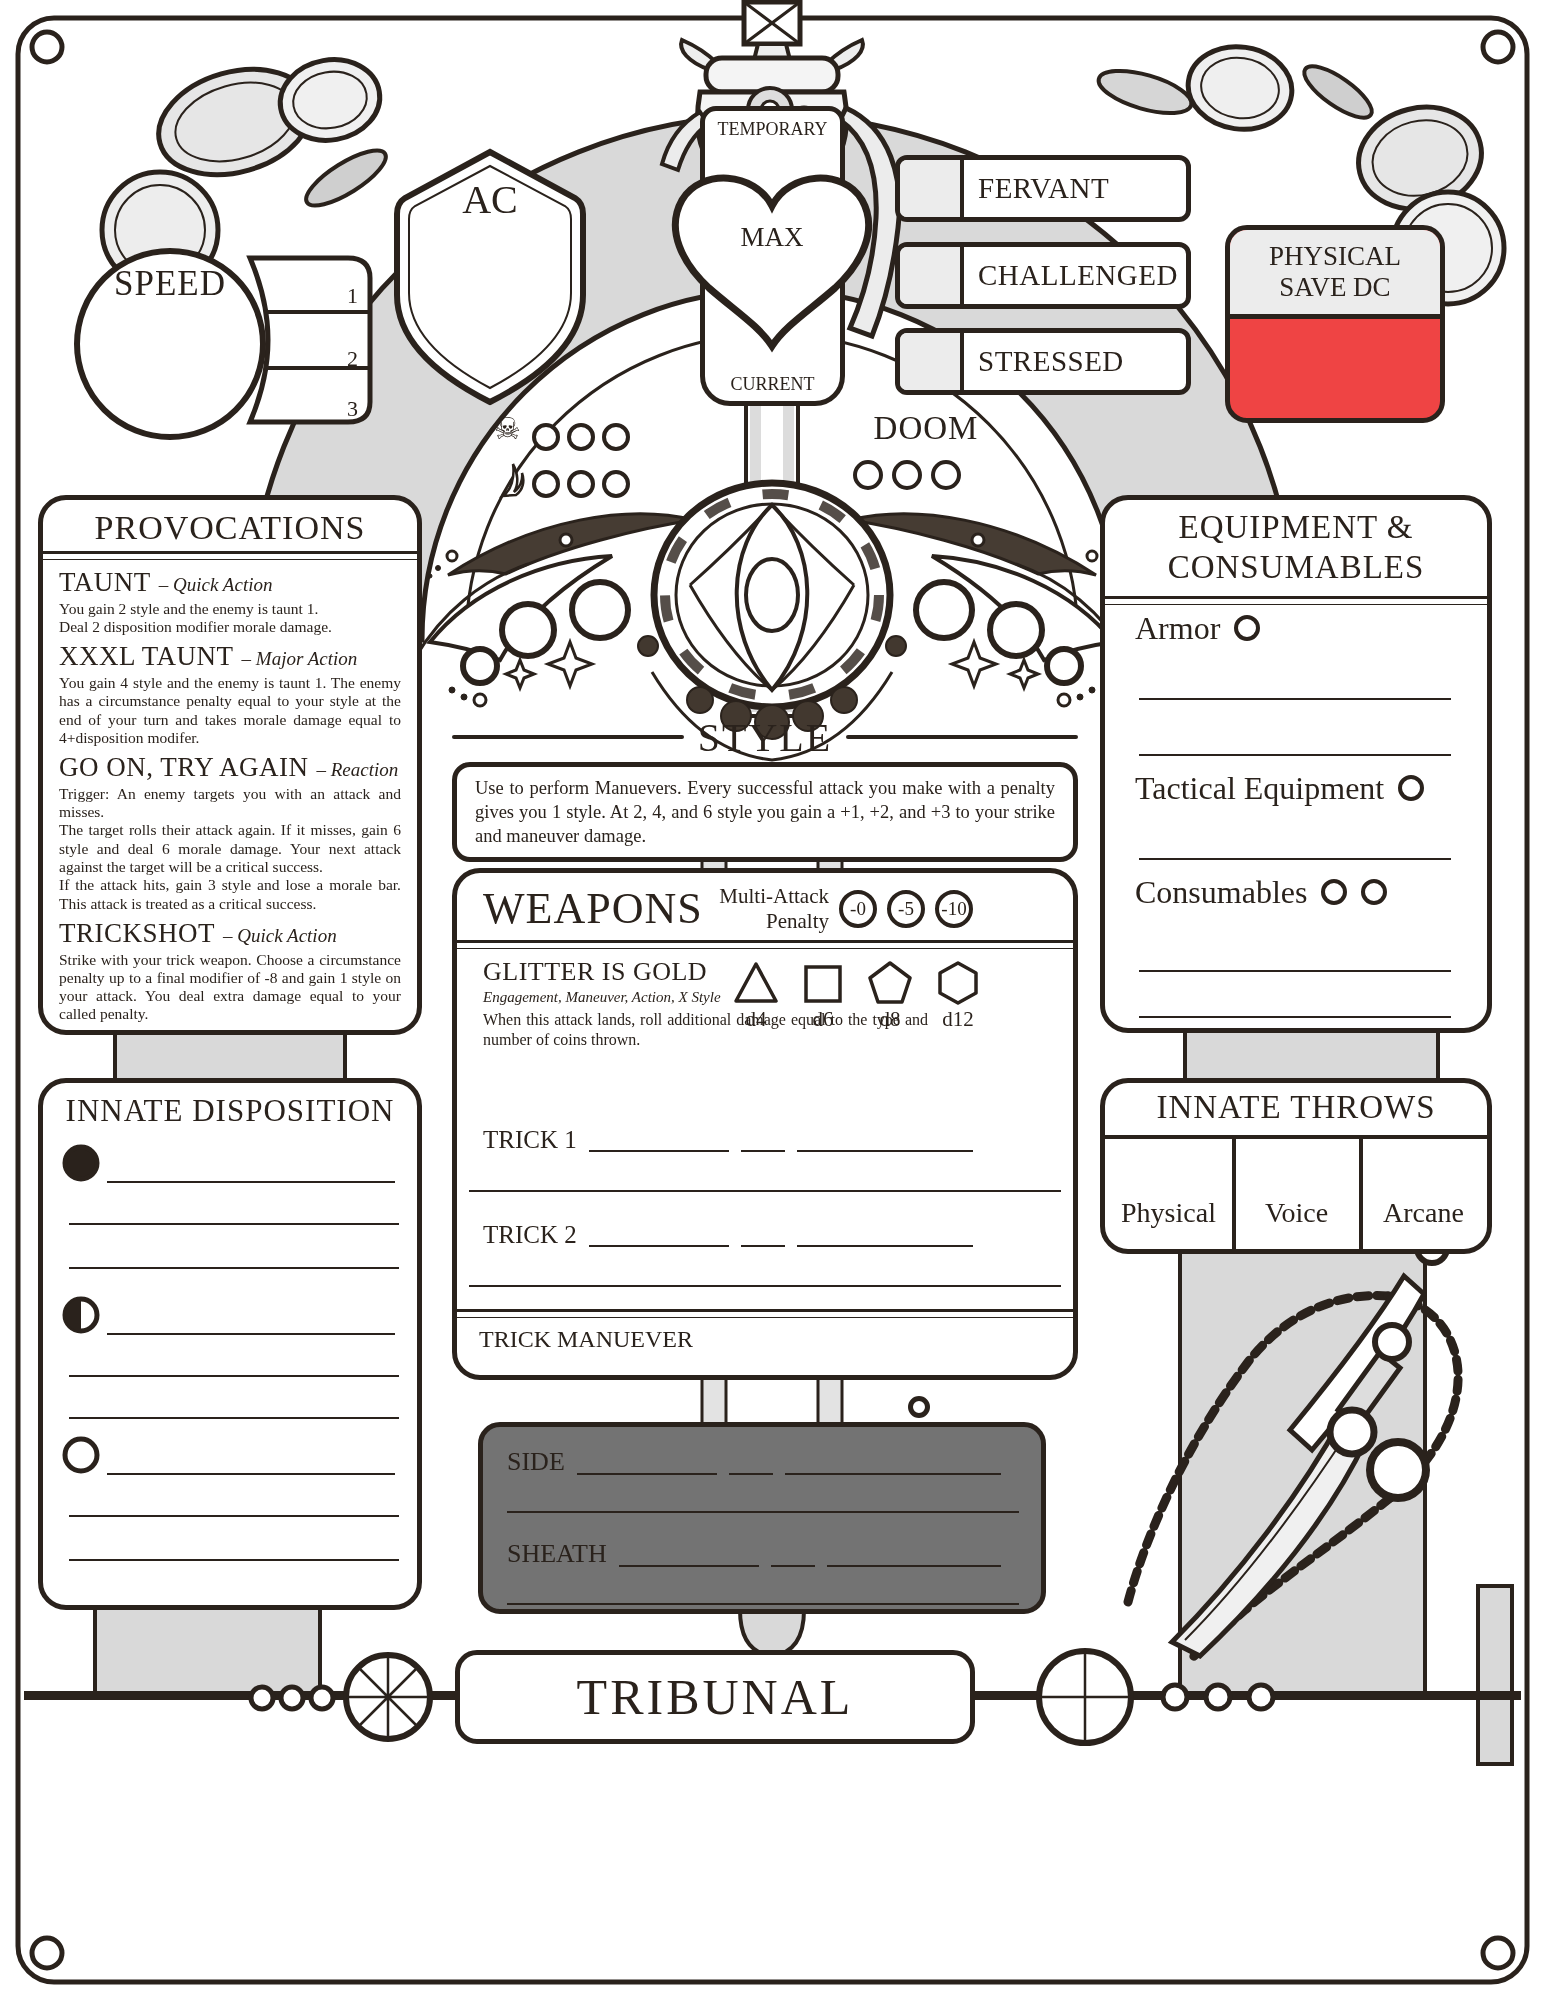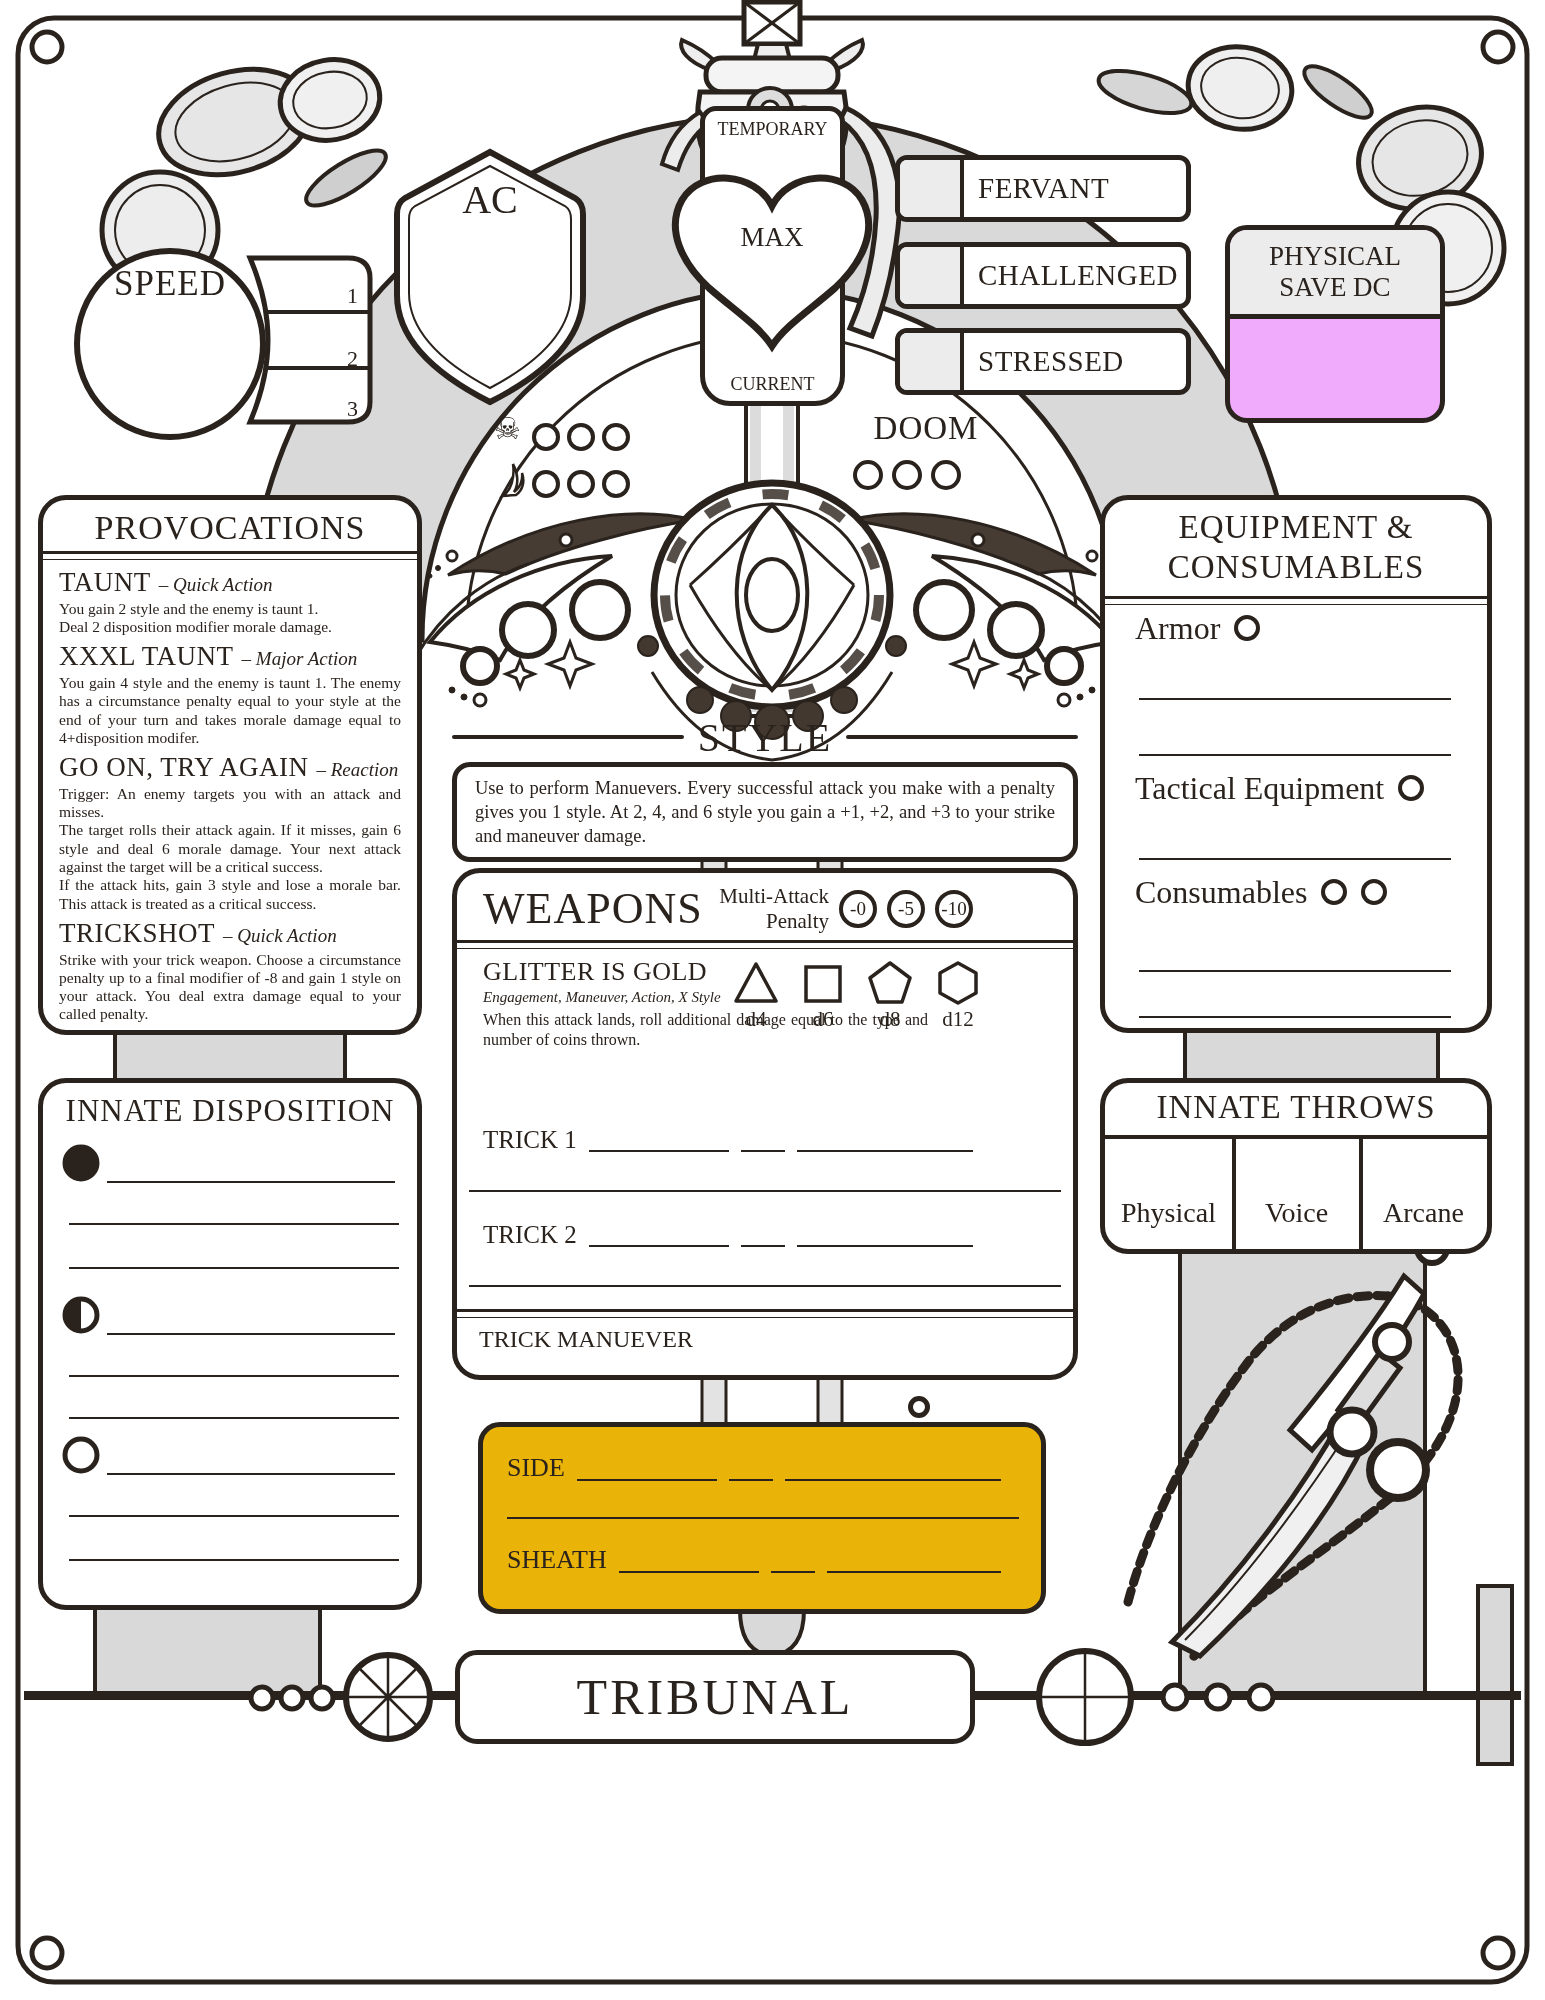--- a/index.html
+++ b/index.html
@@ -54,21 +54,21 @@
 .die .dl{font-size:21px;margin-top:2px;}
 .trick-row{display:flex;align-items:flex-end;gap:12px;margin:24px 16px 0 26px;}
 .trick-row .lbl{font-size:25px;line-height:1;}
 .seg{border-bottom:2px solid var(--ink);height:6px;}
 .s1{width:140px;}.s2{width:44px;}.s3{flex:1;margin-right:84px;}
 .side .s3{margin-right:20px;}
 .blank{margin:38px 12px 0 12px;border-bottom:2px solid var(--ink);height:0;}
 #weapons .divider{margin-top:22px;}
 .tm-label{font-size:24px;margin:8px 0 0 22px;}
 
-#sidebox{left:478px;top:1422px;width:568px;height:192px;border:5px solid var(--ink);border-radius:22px;background:#eab308;padding:12px 0;box-sizing:border-box;overflow:hidden;}
+#sidebox{left:478px;top:1422px;width:568px;height:192px;border:5px solid var(--ink);border-radius:22px;background:#737373;padding:6px 0;box-sizing:border-box;overflow:hidden;}
 #sidebox .trick-row{margin:16px 20px 0 24px;}
 #sidebox .lbl{font-size:26px;}
 #sidebox .blank{margin:36px 22px 0 24px;}
 
 #equipment{left:1100px;top:495px;width:392px;height:538px;}
 #equipment .ptitle{margin-top:8px;font-size:33px;line-height:1.2;}
 .eq-rule{position:absolute;left:0;right:0;top:96px;}
 .eq-row{position:absolute;left:30px;display:flex;align-items:center;gap:14px;font-size:32px;line-height:1;}
 .eqc{width:26px;height:26px;border:4px solid var(--ink);border-radius:50%;background:#fff;box-sizing:border-box;}
 .eq-line{position:absolute;left:34px;width:312px;}
@@ -82,21 +82,21 @@
 #hp-banner{left:700px;top:106px;width:145px;height:300px;background:#fff;border:5px solid var(--ink);border-radius:16px 16px 30px 30px;}
 #hp-banner .t{position:absolute;top:8px;left:0;right:0;text-align:center;font-size:18px;}
 #hp-banner .c{position:absolute;bottom:6px;left:0;right:0;text-align:center;font-size:18px;}
 #max-label{left:722px;top:222px;width:100px;text-align:center;font-size:27px;}
 #ac-label{left:455px;top:176px;width:70px;text-align:center;font-size:40px;}
 #speed-label{left:95px;top:264px;width:150px;text-align:center;font-size:35px;letter-spacing:1px;}
 .speed-num{position:absolute;left:300px;width:58px;text-align:right;font-size:22px;}
 .mbar{position:absolute;left:895px;width:296px;height:67px;background:#fff;border:5px solid var(--ink);border-radius:12px;display:flex;align-items:stretch;overflow:hidden;box-sizing:border-box;}
 .mbar .chip{width:60px;background:var(--lgray);border-right:4px solid var(--ink);}
 .mbar .lbl{flex:1;display:flex;align-items:center;padding-left:14px;font-size:29px;letter-spacing:.5px;}
-#psdc{left:1225px;top:225px;width:220px;height:198px;background:#f0abfc;border:5px solid var(--ink);border-radius:22px;overflow:hidden;box-sizing:border-box;}
+#psdc{left:1225px;top:225px;width:220px;height:198px;background:#ef4444;border:5px solid var(--ink);border-radius:22px;overflow:hidden;box-sizing:border-box;}
 #psdc .hd{height:84px;background:var(--lgray);border-bottom:5px solid var(--ink);display:flex;align-items:center;justify-content:center;text-align:center;font-size:27px;line-height:1.15;padding:0 20px;}
 .skull{position:absolute;left:494px;top:414px;font-size:30px;line-height:1;font-family:"DejaVu Sans",sans-serif;}
 #track-skull{left:532px;top:423px;}
 #wing-icon{left:497px;top:462px;}
 #track-wing{left:532px;top:470px;}
 #doom-label{left:866px;top:410px;width:120px;text-align:center;font-size:33px;letter-spacing:1px;}
 #track-doom{left:853px;top:460px;}
 #track-doom .tc{width:30px;height:30px;}
 #ring-hook{left:908px;top:1396px;width:22px;height:22px;border:5px solid var(--ink);border-radius:50%;background:#fff;}
 

